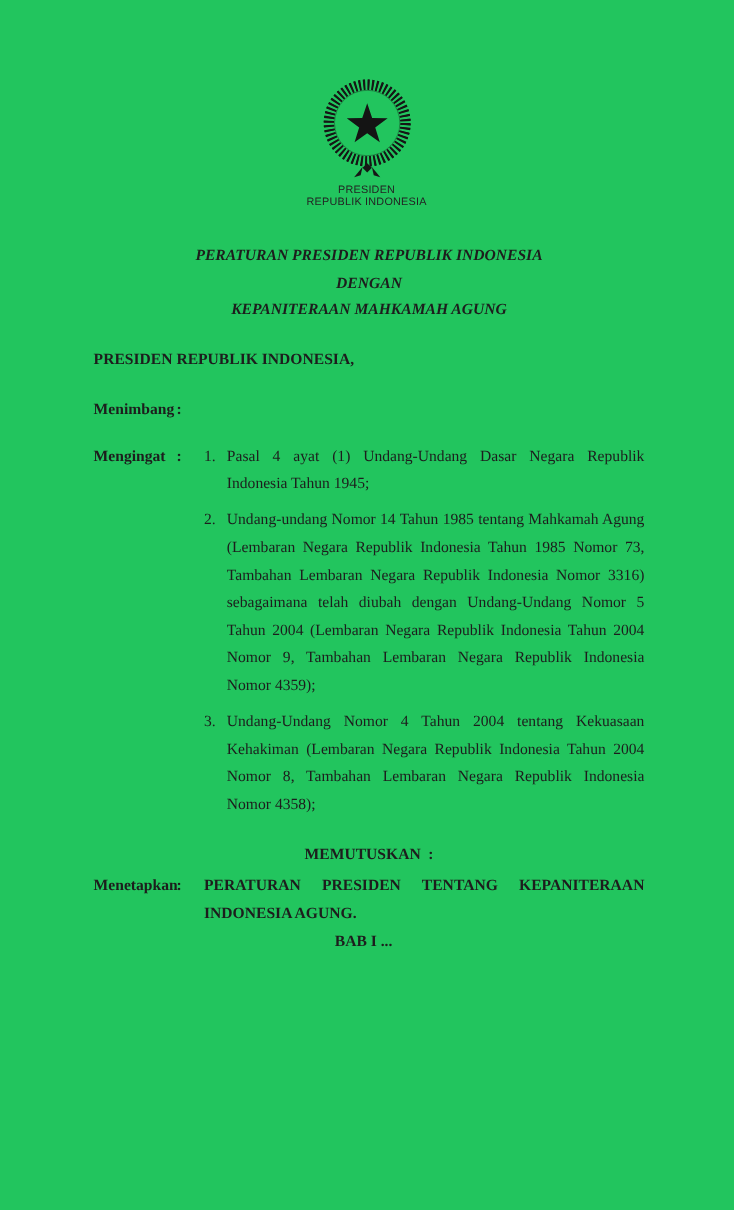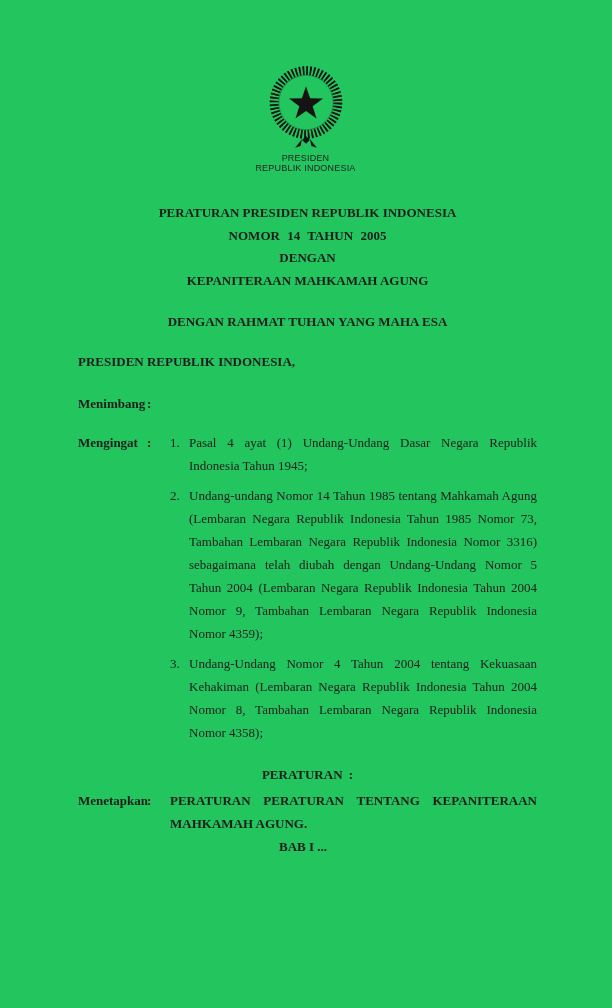--- a/index.html
+++ b/index.html
@@ -32,20 +32,21 @@
     line-height: 9.5px;
     letter-spacing: 0.2px;
     text-align: center;
     color: #232323;
   }
   .title-block {
     margin-top: 29px;
     text-align: center;
     font-weight: bold;
     line-height: 22.5px;
+    font-style: italic;
   }
   .word-spaced { word-spacing: 4px; }
   .invocation { margin-top: 18px; text-align: center; font-weight: bold; }
   .issuer     { margin-top: 17px; font-weight: bold; }
   .row { display: flex; margin-top: 19px; }
   .row-mengingat  { margin-top: 16px; }
   .row-menetapkan { margin-top: 3px; font-weight: bold; }
   .lbl {
     flex: none;
     width: 92px;
@@ -89,26 +90,24 @@
       <path d="M55 99 L64 110 L57 108 Z" fill="#161616"></path>
     </svg>
     <div class="seal-caption">
       <div>PRESIDEN</div>
       <div>REPUBLIK INDONESIA</div>
     </div>
   </div>
 
   <div class="title-block">
     <div>PERATURAN PRESIDEN REPUBLIK INDONESIA</div>
-    <div class="word-spaced">NOMOR 14 TAHUN 2005</div>
     <div>DENGAN</div>
     <div>KEPANITERAAN MAHKAMAH AGUNG</div>
   </div>
 
-  <div class="invocation">DENGAN RAHMAT TUHAN YANG MAHA ESA</div>
 
   <div class="issuer">PRESIDEN REPUBLIK INDONESIA,</div>
 
   <div class="row">
     <div class="lbl">
       <span>Menimbang</span>
       <span class="colon">:</span>
     </div>
   </div>
 
@@ -126,25 +125,25 @@
         <span class="num">2.</span>
         <div class="li-text">Undang-undang Nomor 14 Tahun 1985 tentang Mahkamah Agung (Lembaran Negara Republik Indonesia Tahun 1985 Nomor 73, Tambahan Lembaran Negara Republik Indonesia Nomor 3316) sebagaimana telah diubah dengan Undang-Undang Nomor 5 Tahun 2004 (Lembaran Negara Republik Indonesia Tahun 2004 Nomor 9, Tambahan Lembaran Negara Republik Indonesia Nomor 4359);</div>
       </div>
       <div class="li">
         <span class="num">3.</span>
         <div class="li-text">Undang-Undang Nomor 4 Tahun 2004 tentang Kekuasaan Kehakiman (Lembaran Negara Republik Indonesia Tahun 2004 Nomor 8, Tambahan Lembaran Negara Republik Indonesia Nomor 4358);</div>
       </div>
     </div>
   </div>
 
-  <div class="memutuskan">PERATURAN :</div>
+  <div class="memutuskan">MEMUTUSKAN :</div>
 
   <div class="row row-menetapkan">
     <div class="lbl">
       <span>Menetapkan</span>
       <span class="colon">:</span>
     </div>
-    <div class="bodycol just">PERATURAN PERATURAN TENTANG KEPANITERAAN MAHKAMAH AGUNG.</div>
+    <div class="bodycol just">PERATURAN PRESIDEN TENTANG KEPANITERAAN INDONESIA AGUNG.</div>
   </div>
 
   <div class="catchword">BAB I ...</div>
 
 </div>
 
 </body></html>

